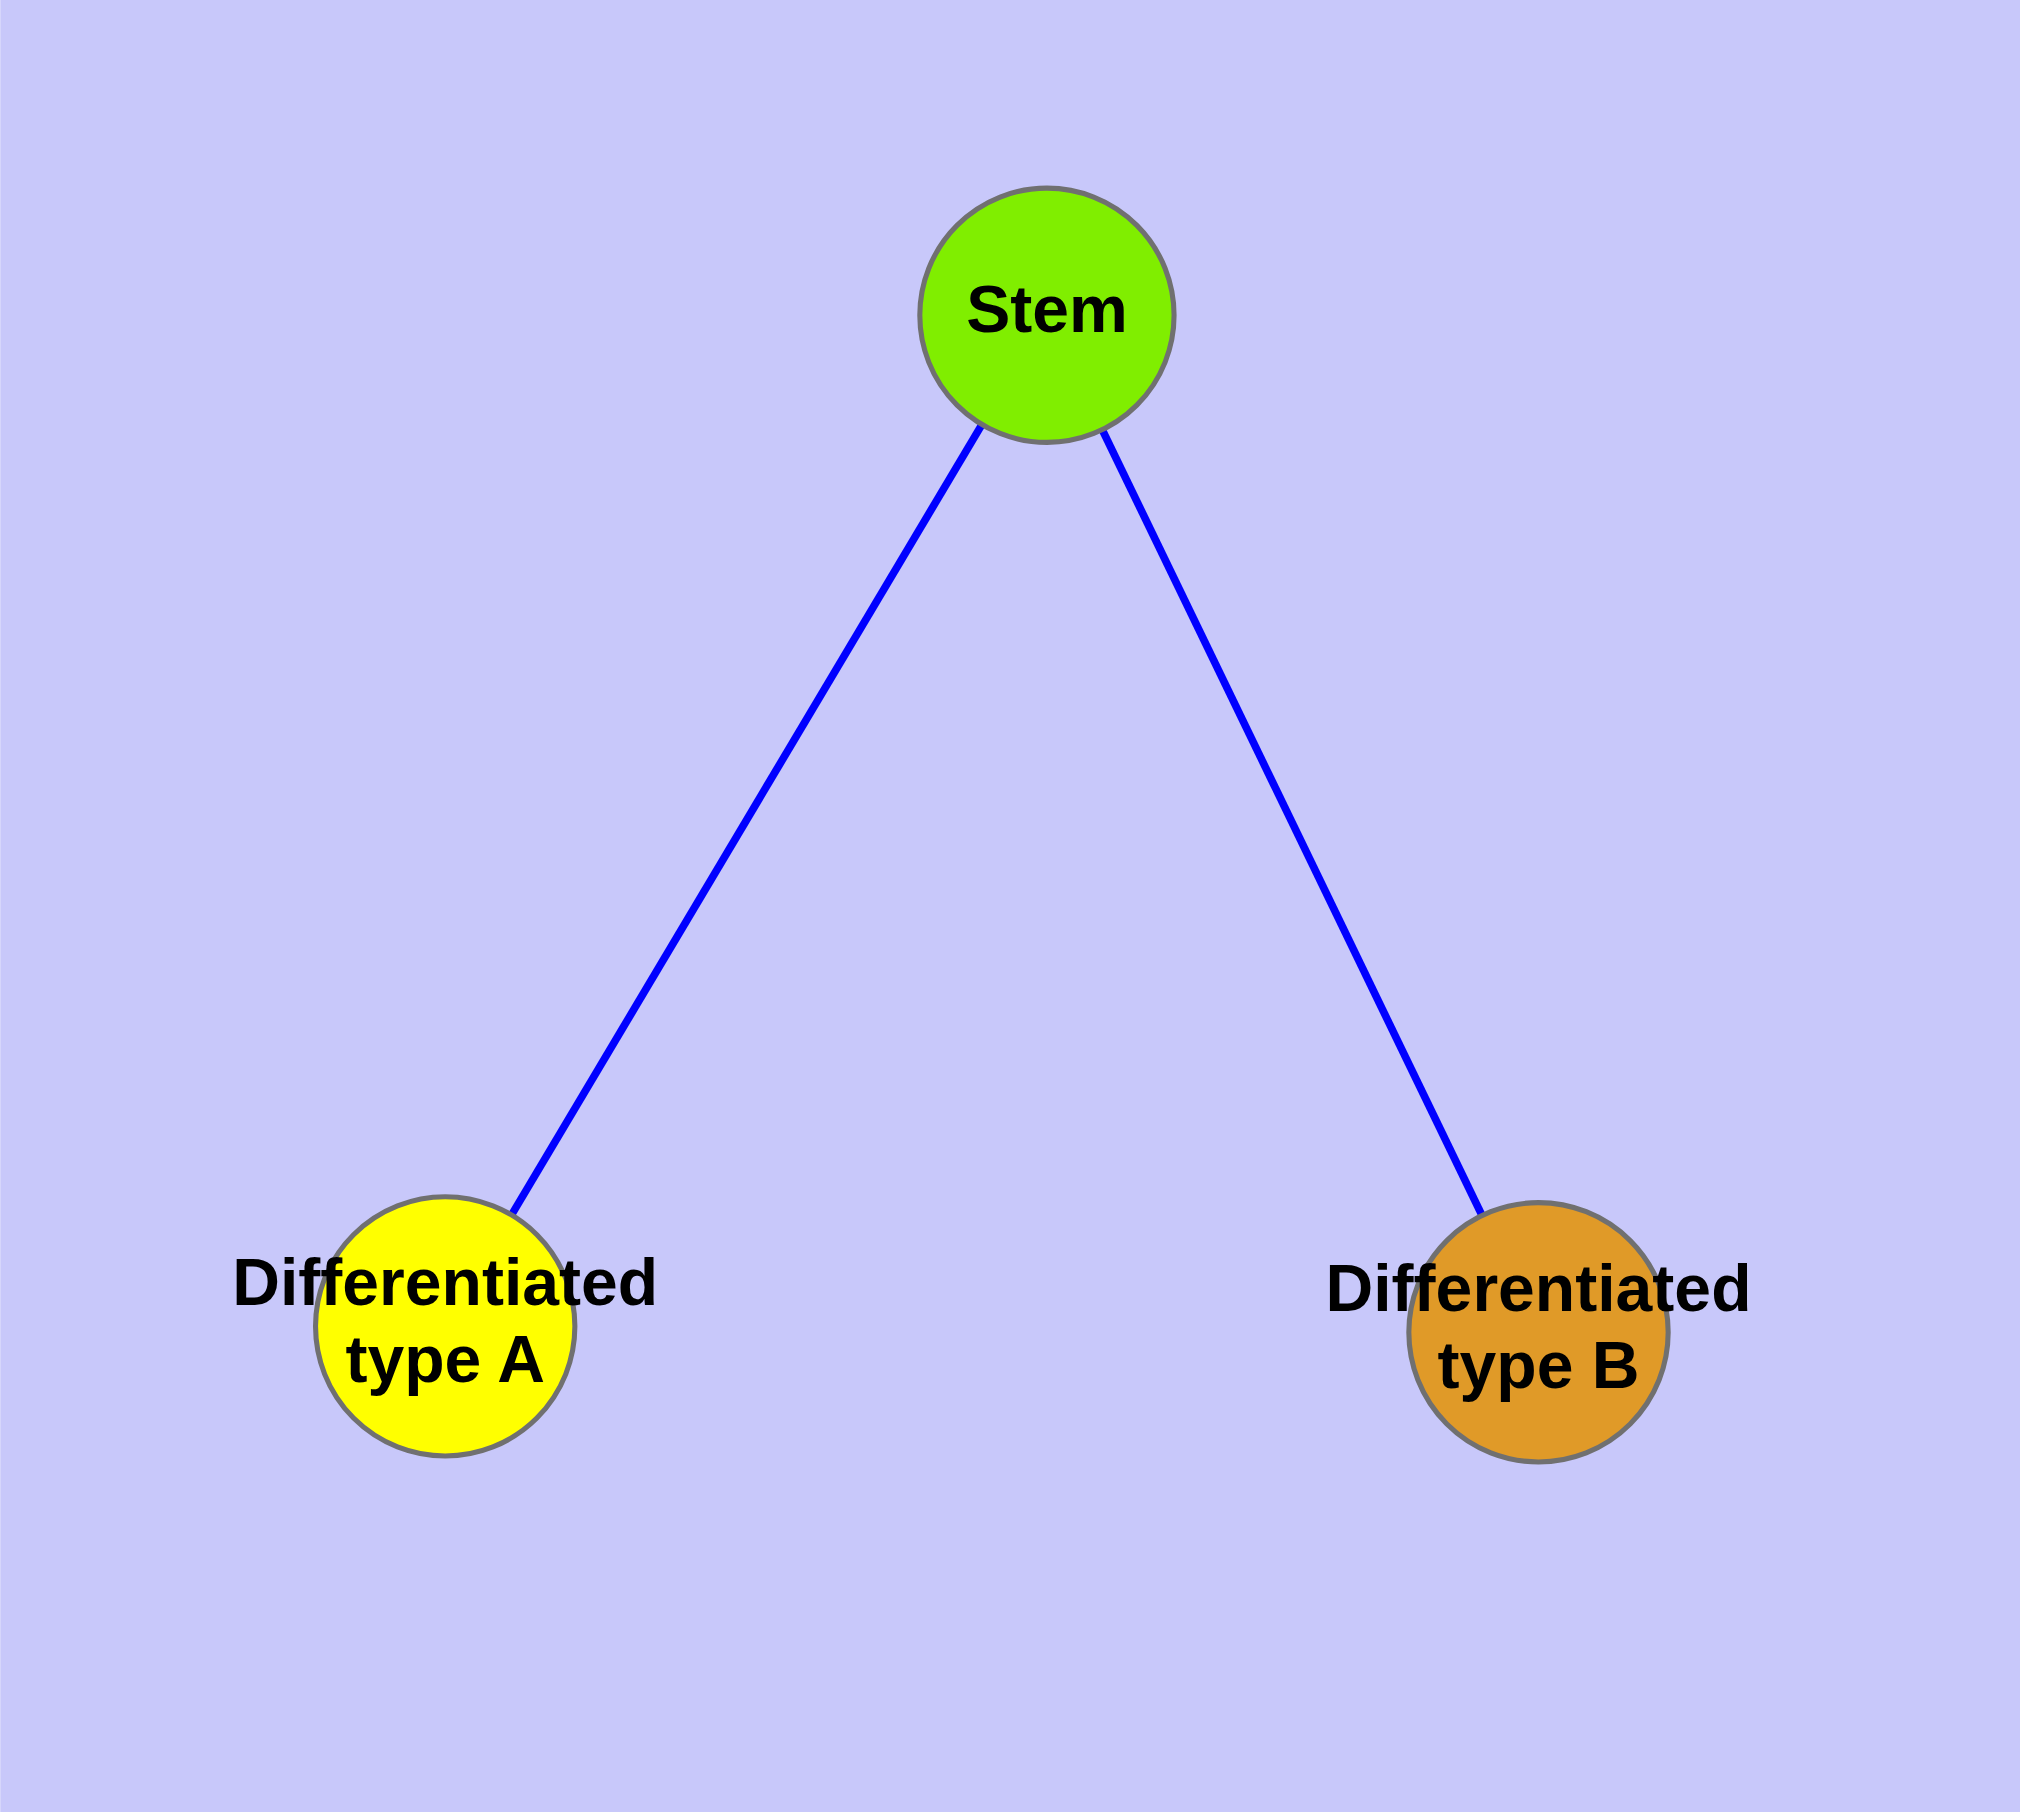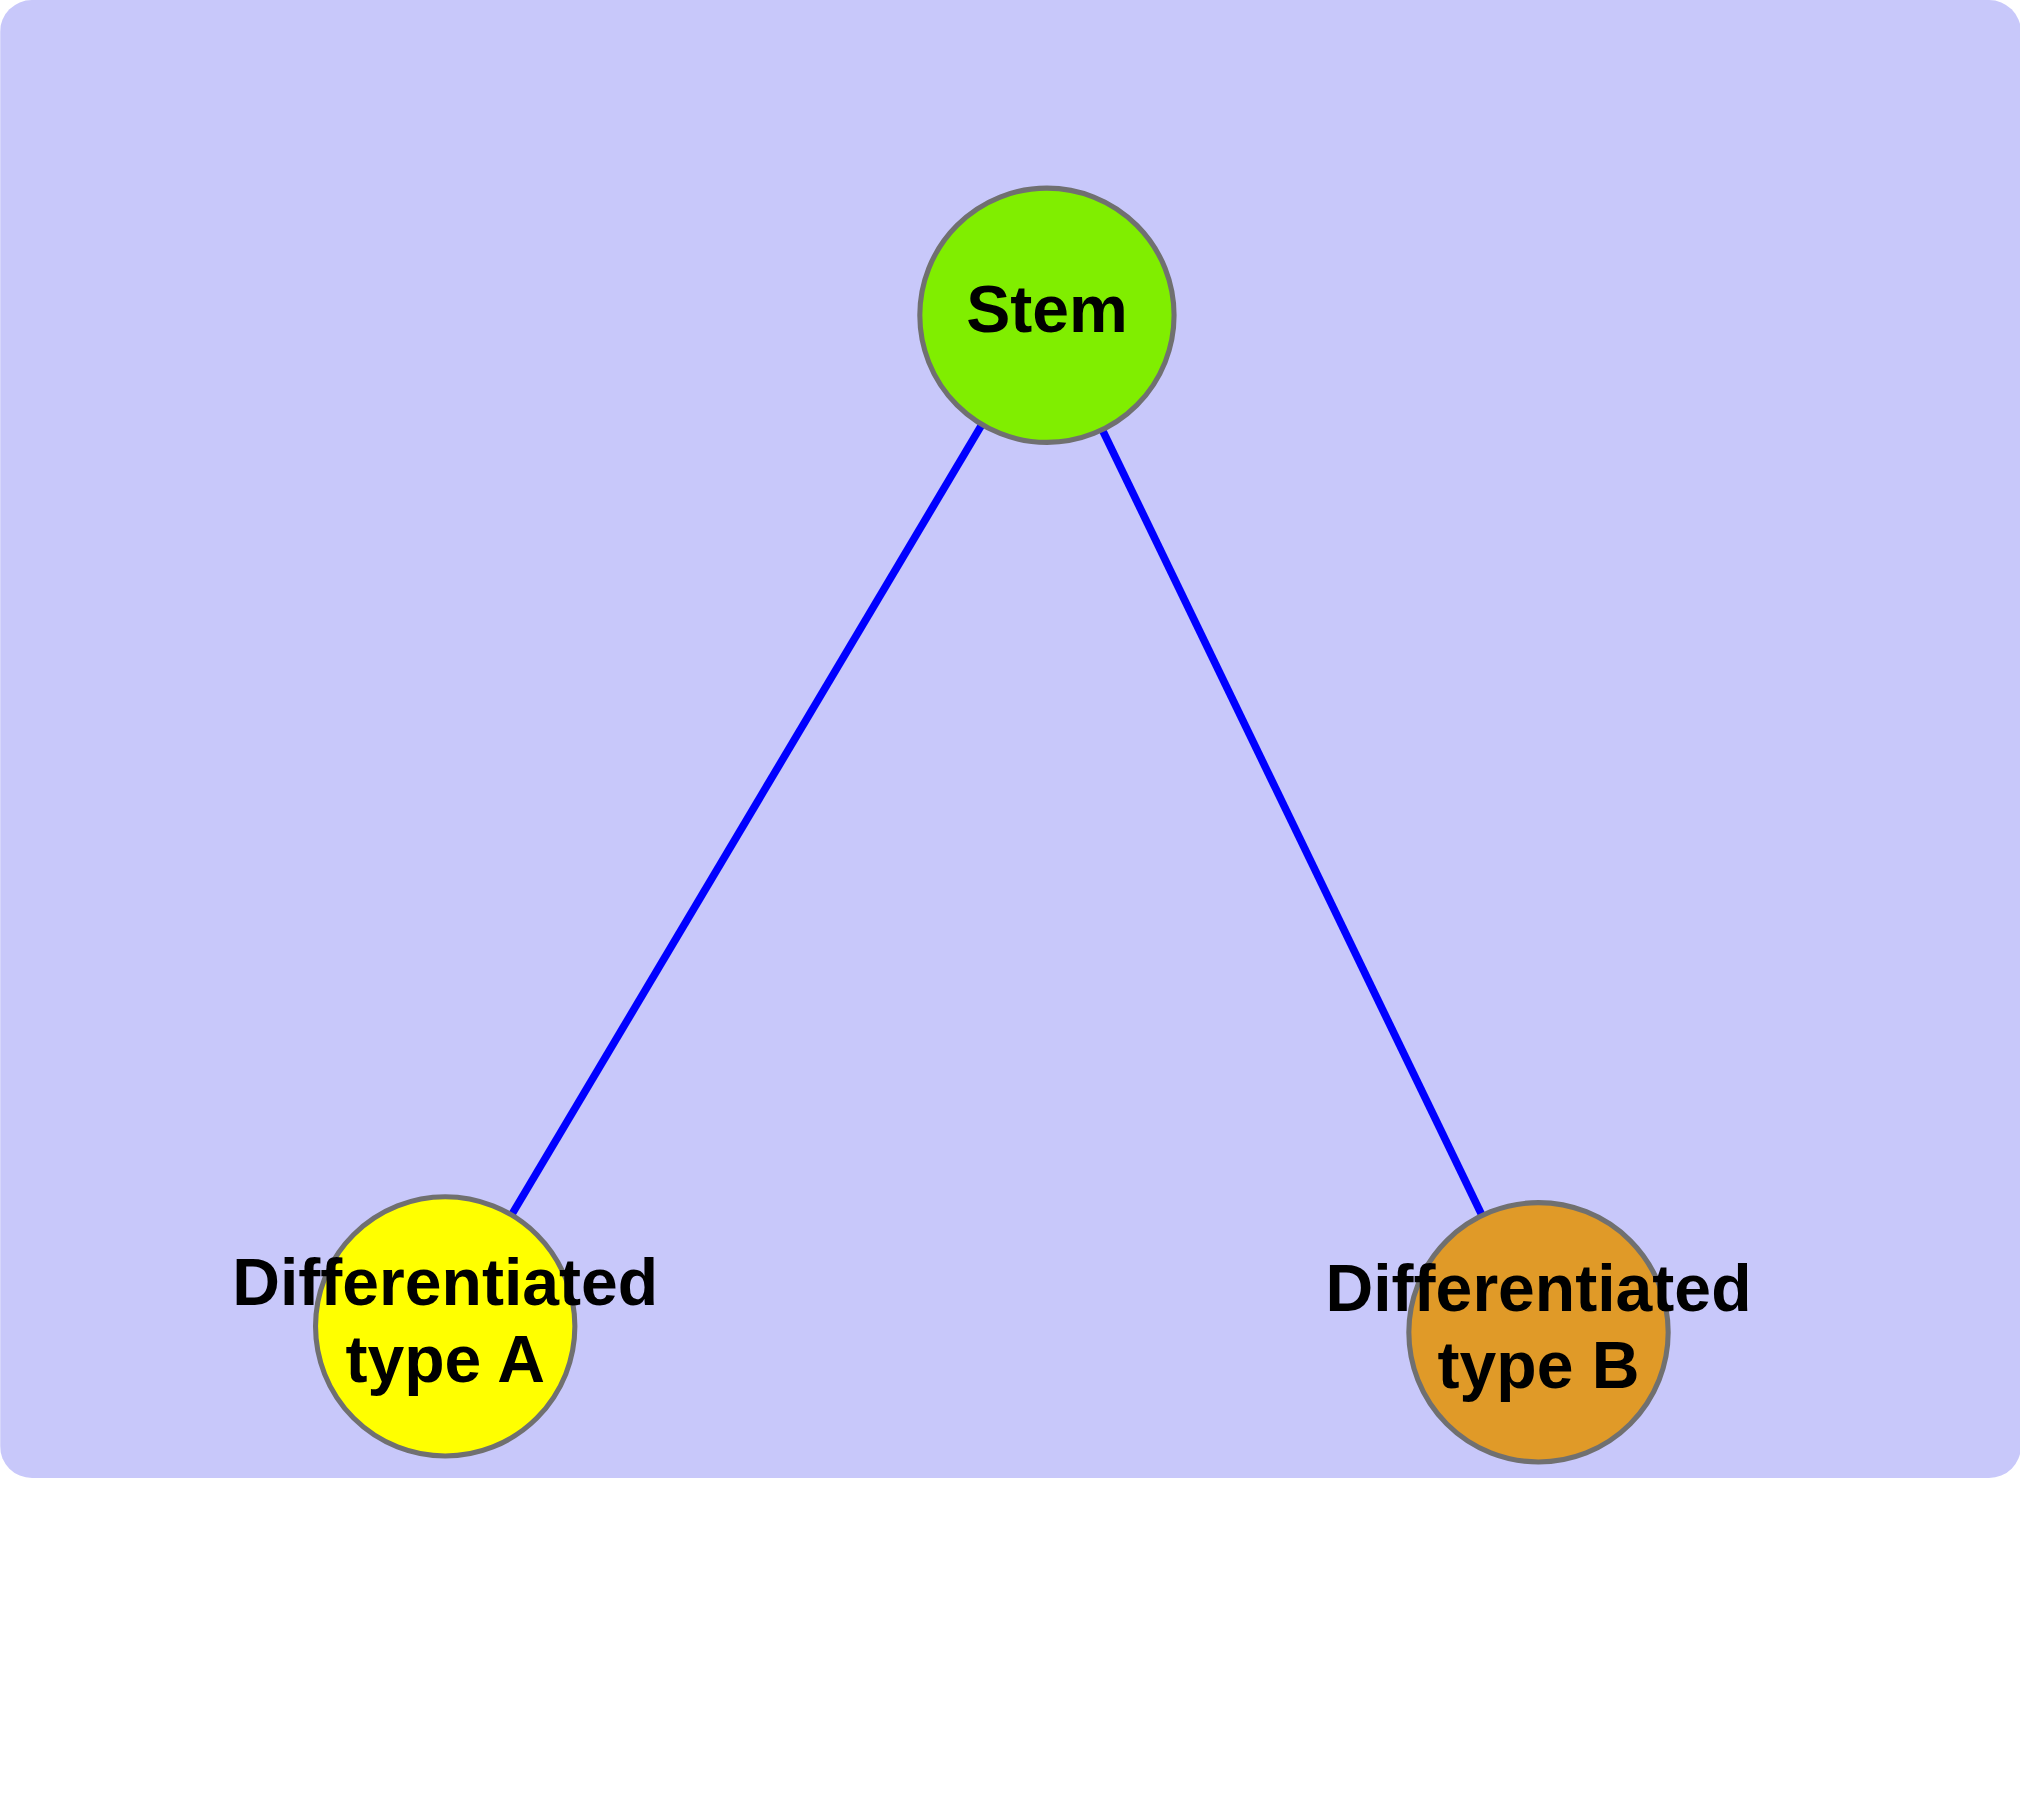--- a/index.html
+++ b/index.html
@@ -28,21 +28,21 @@
     fill: #000000;
     text-anchor: middle;
     dominant-baseline: middle;
     paint-order: normal;
     white-space: pre;
   }
 </style>
 </head>
 <body>
 
-<div id="canvas" style="width: 2021px; height: 1478px; border-radius: 32px;">
+<div id="canvas" style="width: 2021px; height: 1812px;">
   <svg id="graph-svg" viewBox="0 0 2384 2138" xmlns="http://www.w3.org/2000/svg" style="width: 2021px; height: 1812px;">
 
     <rect id="bg-rect" x="0" y="0" width="2384" height="2138" fill="#c8c8fa"></rect>
 
     <g id="edge-layer">
         <line x1="1235" y1="372" x2="525" y2="1565" stroke="#0000ff" stroke-width="9" stroke-linecap="butt"></line>
         <line x1="1235" y1="372" x2="1815" y2="1572" stroke="#0000ff" stroke-width="9" stroke-linecap="butt"></line>
       </g>
     <g id="node-layer">
         <circle cx="1235" cy="372" r="150" fill="#80ee00" stroke="#707070" stroke-width="6"></circle>

